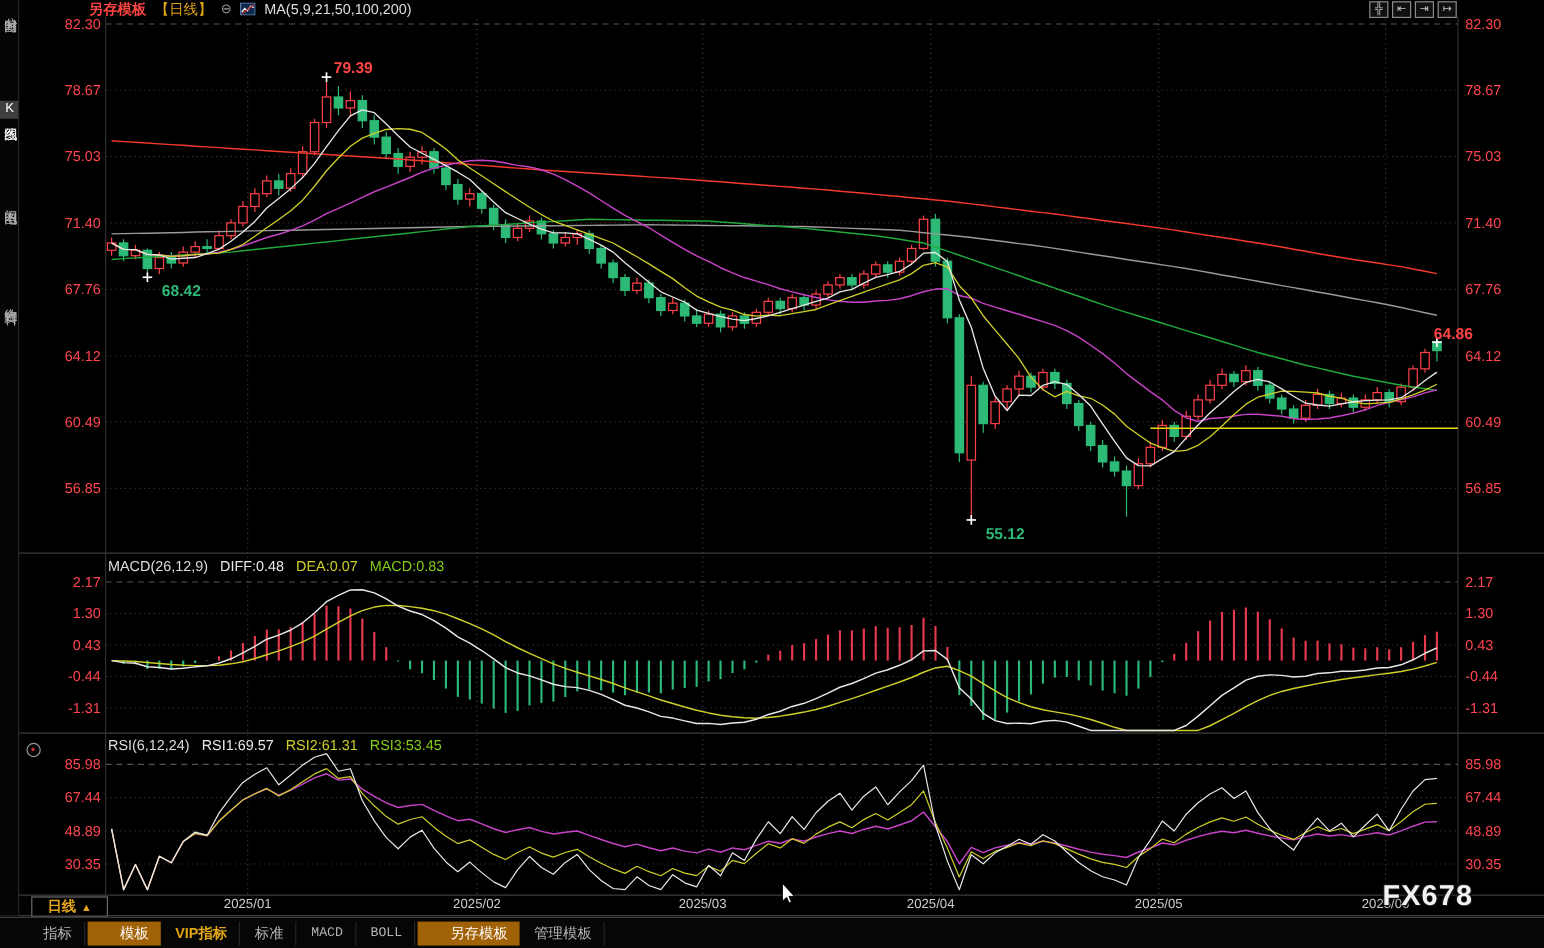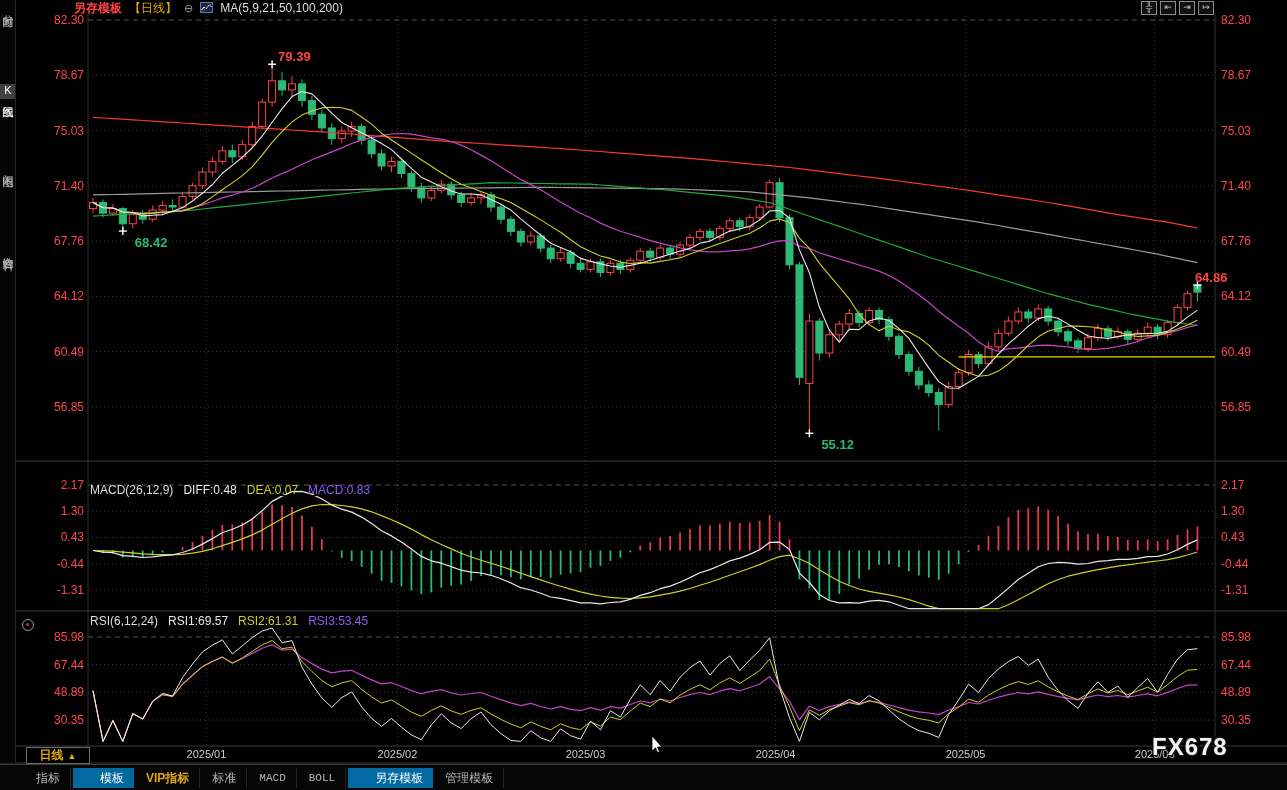--- a/index.html
+++ b/index.html
@@ -18,41 +18,41 @@
   
   #header{position:absolute;left:74px;top:0;height:15px;display:flex;align-items:center;
           gap:7px;font-size:12px;white-space:nowrap;z-index:6;}
   .hseg{display:inline-block;line-height:14px;}
   #win-icons{position:absolute;top:1px;right:73px;display:flex;gap:3px;z-index:7;}
   .win-icon{width:14px;height:12px;border:1px solid #8a8a8a;color:#c5c5c5;font-size:9px;
             line-height:11px;text-align:center;cursor:pointer;background:#101010;}
 
   
   .pane-header{position:absolute;display:flex;gap:10px;font-size:12px;z-index:6;white-space:nowrap;}
-  .c-white{color:#e8e8e8;} .c-yellow{color:#cfcf2a;} .c-magenta{color:#8b5cf6;} .c-red{color:#ff4040;}
+  .c-white{color:#e8e8e8;} .c-yellow{color:#cfcf2a;} .c-magenta{color:#84cc16;} .c-red{color:#ff4040;}
   .c-title{color:#dddddd;}
 
   #rsi-gear{position:absolute;left:22px;top:619px;width:10px;height:10px;border:1px solid #999;
             border-radius:50%;z-index:6;cursor:pointer;}
   #rsi-gear:after{content:"";position:absolute;left:3px;top:3px;width:3px;height:3px;border-radius:50%;background:#c03333;}
 
   
   #date-row{position:absolute;left:0;top:746px;width:1287px;height:17px;z-index:6;}
   #period-box{position:absolute;left:26px;top:1px;width:62px;height:15px;border:1px solid #6a6a6a;
               display:flex;align-items:center;justify-content:center;gap:4px;cursor:pointer;background:#000;}
   #period-box .plabel{color:#e2a616;font-size:12px;font-weight:bold;}
   #period-box .parrow{color:#e2a616;font-size:9px;}
   .date-label{position:absolute;top:2px;transform:translateX(-50%);color:#cccccc;font-size:11px;}
 
   
   #tab-bar{position:absolute;left:0;top:764px;width:1287px;height:26px;background:#060606;
            border-top:1px solid #3c3c3c;display:flex;align-items:center;padding-left:26px;box-sizing:border-box;z-index:6;}
   .tab{font-size:12px;color:#b5b5b5;padding:3px 10px;margin-right:2px;cursor:pointer;
        border-right:1px solid #242424;line-height:14px;}
-  .tab.active{background:#0369a1;color:#ffffff;border-right:none;padding-left:27px;}
+  .tab.active{background:#a16207;color:#ffffff;border-right:none;padding-left:27px;}
   .tab.vip{color:#e2a616;font-weight:bold;}
   .tab.mono{font-family:"Liberation Mono", monospace;font-size:11px;}
 
   
   #watermark{position:absolute;left:1152px;top:733px;font-size:24px;font-weight:bold;color:#f2f2f2;
              letter-spacing:1px;z-index:9;text-shadow:1px 1px 0 #1a1a1a,-1px -1px 0 #1a1a1a,0 0 4px #000;}
 </style>
 </head>
 <body>
 
@@ -548,21 +548,21 @@
     <span class="hseg c-title">MA(5,9,21,50,100,200)</span>
   </div>
 
   <div id="win-icons">
       <div class="win-icon">╬</div>
       <div class="win-icon">⇤</div>
       <div class="win-icon">⇥</div>
       <div class="win-icon">↦</div>
     </div>
 
-  <div class="pane-header" style="left:90px;top:483px;text-decoration:underline;">
+  <div class="pane-header" style="left:90px;top:465px;text-decoration:underline;">
     <span class="c-title">MACD(26,12,9)</span>
     <span class="c-white">DIFF:0.48</span>
     <span class="c-yellow">DEA:0.07</span>
     <span class="c-magenta">MACD:0.83</span>
   </div>
 
   <div class="pane-header" style="left:90px;top:614px;">
     <span class="c-title">RSI(6,12,24)</span>
     <span class="c-white">RSI1:69.57</span>
     <span class="c-yellow">RSI2:61.31</span>

